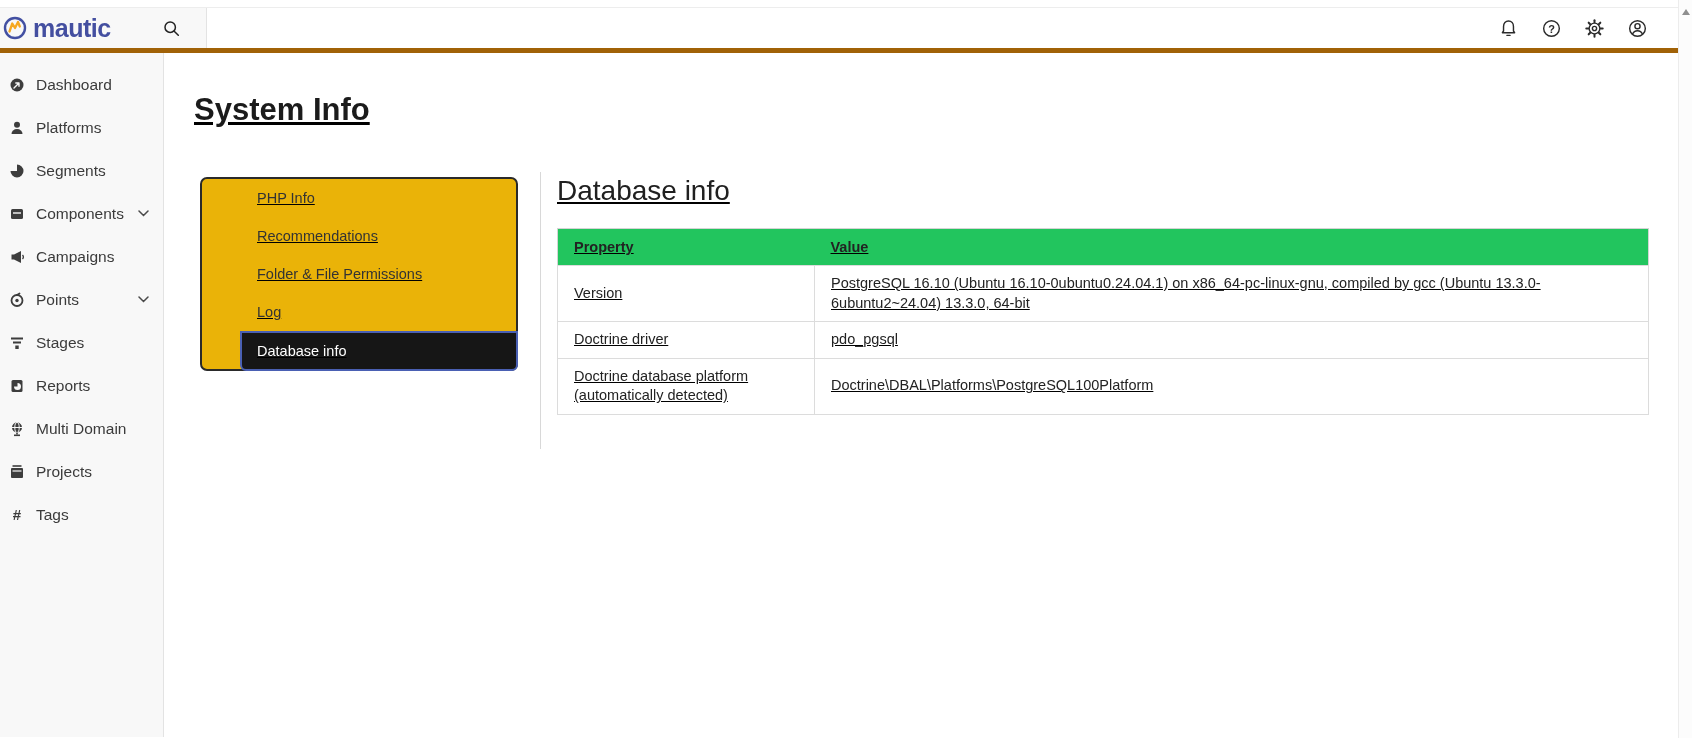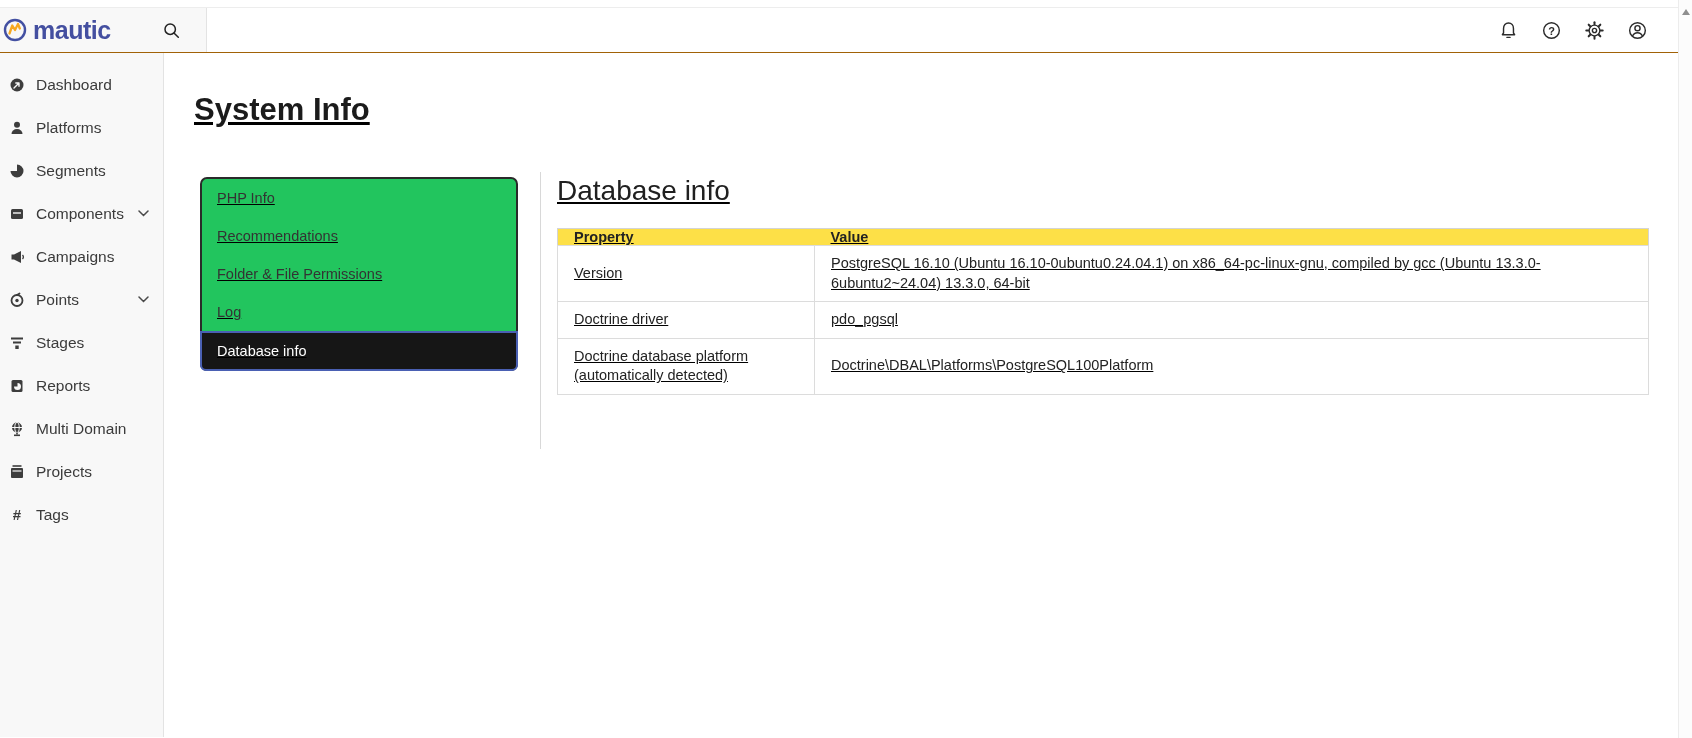--- a/index.html
+++ b/index.html
@@ -3,21 +3,21 @@
 <meta charset="utf-8">
 <style>
   * { margin:0; padding:0; box-sizing:border-box; }
   html,body { width:1692px; height:738px; background:#fff; font-family:"Liberation Sans",sans-serif; overflow:hidden; }
   .screen { position:relative; width:1692px; height:738px; background:#fff; }
 
   
   .topstrip { height:8px; background:#fff; border-bottom:1px solid #ededed; margin-right:14px; }
 
   
-  .header { height:45px; display:flex; align-items:stretch; border-bottom:1px solid #a16207; margin-right:14px; background:#fff;gap:7px; }
+  .header { height:45px; display:flex; align-items:stretch; border-bottom:5px solid #a16207; margin-right:14px; background:#fff;gap:7px; }
   .brand-area { width:207px; background:#f8f8f8; border-right:1px solid #e3e3e3; display:flex; align-items:center; padding-left:3px; }
   .brand { display:flex; align-items:center; cursor:pointer; }
   .wordmark { font-size:25px; font-weight:700; color:#444fa0; letter-spacing:-0.5px; margin-left:6px; }
   .search-btn { margin-left:auto; margin-right:26px; cursor:pointer; display:flex; align-items:center; }
   .header-right { flex:1; display:flex; align-items:center; justify-content:flex-end; gap:22px; padding-right:30px; }
   .hicon { width:21px; height:21px; cursor:pointer; display:flex; align-items:center; justify-content:center; }
 
   
   .app { display:flex; height:684px; }
   .sidebar { width:164px; background:#f8f8f8; border-right:1px solid #e3e3e3; padding-top:10px; }
@@ -25,30 +25,30 @@
   .nav-item .nicon { width:18px; height:16px; margin-right:10px; display:flex; align-items:center; justify-content:center; flex:0 0 18px; }
   .nav-item .chev { margin-left:auto; display:flex; align-items:center; }
   .hash { font-size:15px; font-weight:700; color:#3d3d3d; }
 
   .main { flex:1; position:relative; background:#fff; margin-right:14px;text-decoration:underline; }
   .page-title { margin:39px 0 0 30px; font-size:31px; font-weight:700; color:#1b1b1b; }
 
   .content-row { display:flex; margin-left:36px; margin-top:44px; align-items:flex-start; }
 
   
-  .tabs-box { width:318px; border:2px solid #2a2a2a; border-radius:7px; background:#22c55e; margin-top:5px; flex:0 0 318px; }
+  .tabs-box { width:318px; border:2px solid #2a2a2a; border-radius:7px; background:#eab308; margin-top:5px; flex:0 0 318px;padding-left:40px; }
   .tab-item { height:38px; display:flex; align-items:center; padding-left:15px; font-size:14.5px; color:#333; cursor:pointer; }
   .tab-item.selected { background:#161616; color:#fff; border:2px solid #4a60b3; margin:0 -2px -2px -2px; height:40px; border-radius:0 0 6px 6px; }
 
   
   .right-pane { margin-left:22px; border-left:1px solid #d8d8d8; padding:0 29px 0 16px; flex:1; min-height:277px; }
   .section-title { font-size:28px; font-weight:400; color:#202020; line-height:36px; margin-top:1px; margin-bottom:19px; }
 
   table.info { width:100%; border-collapse:collapse; font-size:14.5px; color:#222; border:1px solid #d4d4d4; }
-  table.info th { background:#fde047; text-align:left; font-weight:700; padding:0 16px; }
+  table.info th { background:#22c55e; text-align:left; font-weight:700; padding:10px 16px; }
   table.info td { border:1px solid #dcdcdc; padding:8px 16px; line-height:1.35; vertical-align:middle; }
   table.info th.col-prop, table.info td.cell-prop { width:257px; }
 
   
   .scrollbar { position:absolute; top:0; right:0; width:14px; height:738px; background:#fcfcfc; border-left:1px solid #ececec; }
   .scroll-up { position:absolute; top:9px; left:3px; width:0; height:0; border-left:4px solid transparent; border-right:4px solid transparent; border-bottom:6px solid #8f8f8f; cursor:pointer; }
 
   svg { display:block; }
 </style>
 </head>

